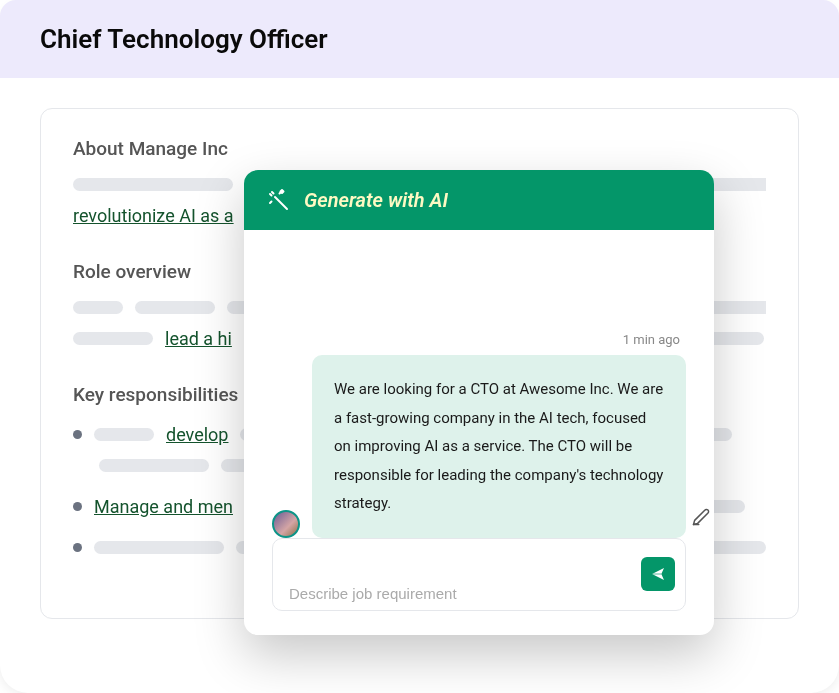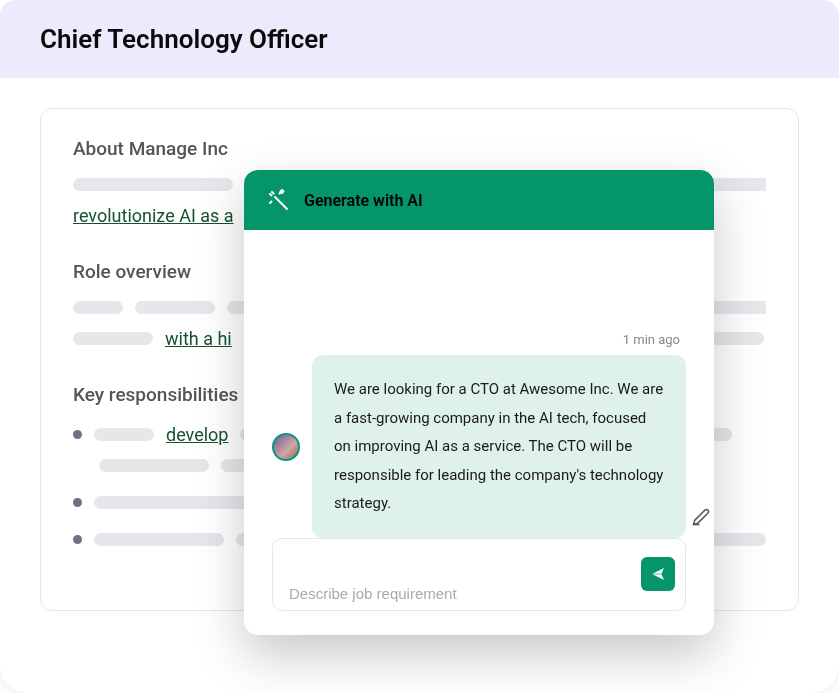--- a/index.html
+++ b/index.html
@@ -89,23 +89,24 @@
     
     .ai-header {
       background: #049669;
       padding: 18px 22px;
       display: flex;
       align-items: center;
       gap: 14px;
     }
     
     .ai-header-title {
-      color: #000000;
-      font-size: 16px;
+      color: #fef9c3;
+      font-size: 20px;
       font-weight: 600;
+      font-style: italic;
     }
     
     .wand-icon {
       width: 24px;
       height: 24px;
       flex-shrink: 0;
     }
     
     .ai-body {
       padding: 20px 28px 24px 28px;
@@ -118,21 +119,21 @@
       text-align: right;
       font-size: 13px;
       color: #888;
       margin-top: 82px;
       margin-bottom: 8px;
       padding-right: 6px;
     }
     
     .message-row {
       display: flex;
-      align-items: center;
+      align-items: flex-end;
       gap: 12px;
       position: relative;
     }
     
     .avatar {
       width: 28px;
       height: 28px;
       border-radius: 50%;
       background: linear-gradient(135deg, #6b5b95 0%, #d4a5a5 60%, #8b6f47 100%);
       border: 2px solid #0d9488;
@@ -217,21 +218,21 @@
 
     <div class="section-block">
       <div class="section-heading">Role overview</div>
       <div class="skeleton-line">
         <div class="skeleton" style="width:50px"></div>
         <div class="skeleton" style="width:80px"></div>
         <div class="skeleton" style="width:600px"></div>
       </div>
       <div class="skeleton-line">
         <div class="skeleton" style="width:80px"></div>
-        <span class="partial-text">with a hi</span>
+        <span class="partial-text">lead a hi</span>
         <div class="skeleton" style="width:520px"></div>
       </div>
     </div>
 
     <div class="section-block" style="margin-bottom:0">
       <div class="section-heading">Key responsibilities</div>
 
       <div class="skeleton-line">
         <div class="bullet"></div>
         <div class="skeleton" style="width:60px"></div>
@@ -239,20 +240,21 @@
         <div class="skeleton" style="width:430px"></div>
         <div class="skeleton" style="width:50px"></div>
       </div>
       <div class="skeleton-line" style="padding-left:26px">
         <div class="skeleton" style="width:110px"></div>
         <div class="skeleton" style="width:60px"></div>
       </div>
 
       <div class="skeleton-line" style="margin-top:24px">
         <div class="bullet"></div>
+        <span class="partial-text">Manage and men</span>
         <div class="skeleton" style="width:500px"></div>
       </div>
 
       <div class="skeleton-line" style="margin-top:24px">
         <div class="bullet"></div>
         <div class="skeleton" style="width:130px"></div>
         <div class="skeleton" style="width:530px"></div>
       </div>
     </div>
 

